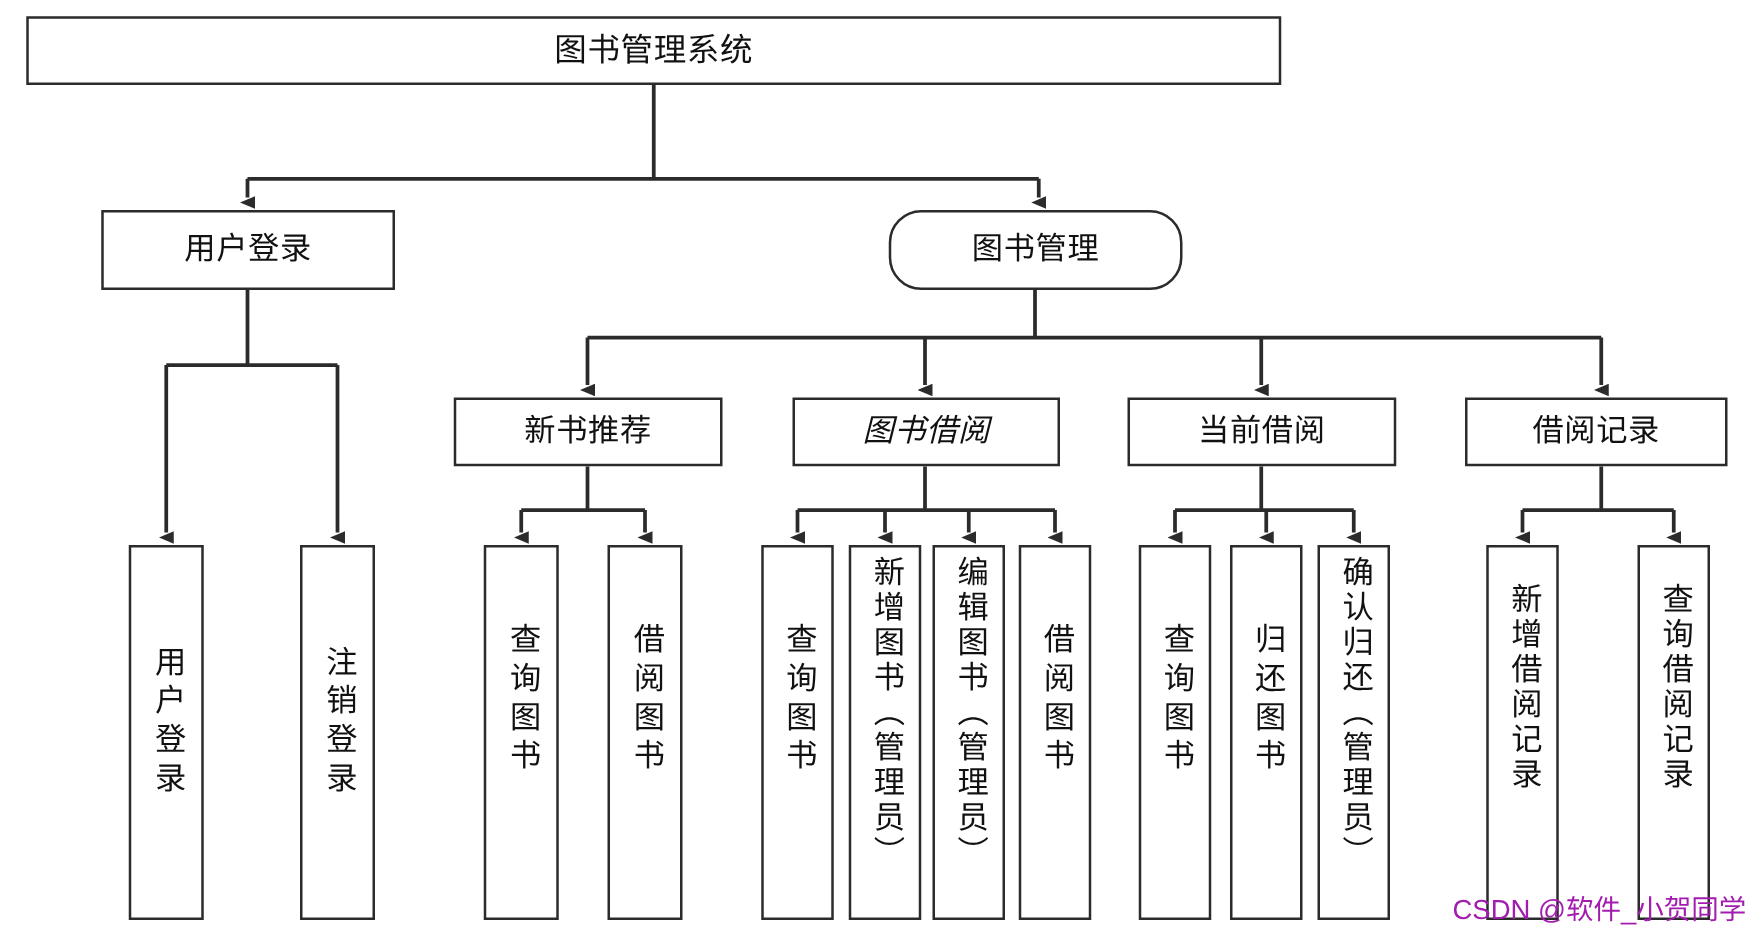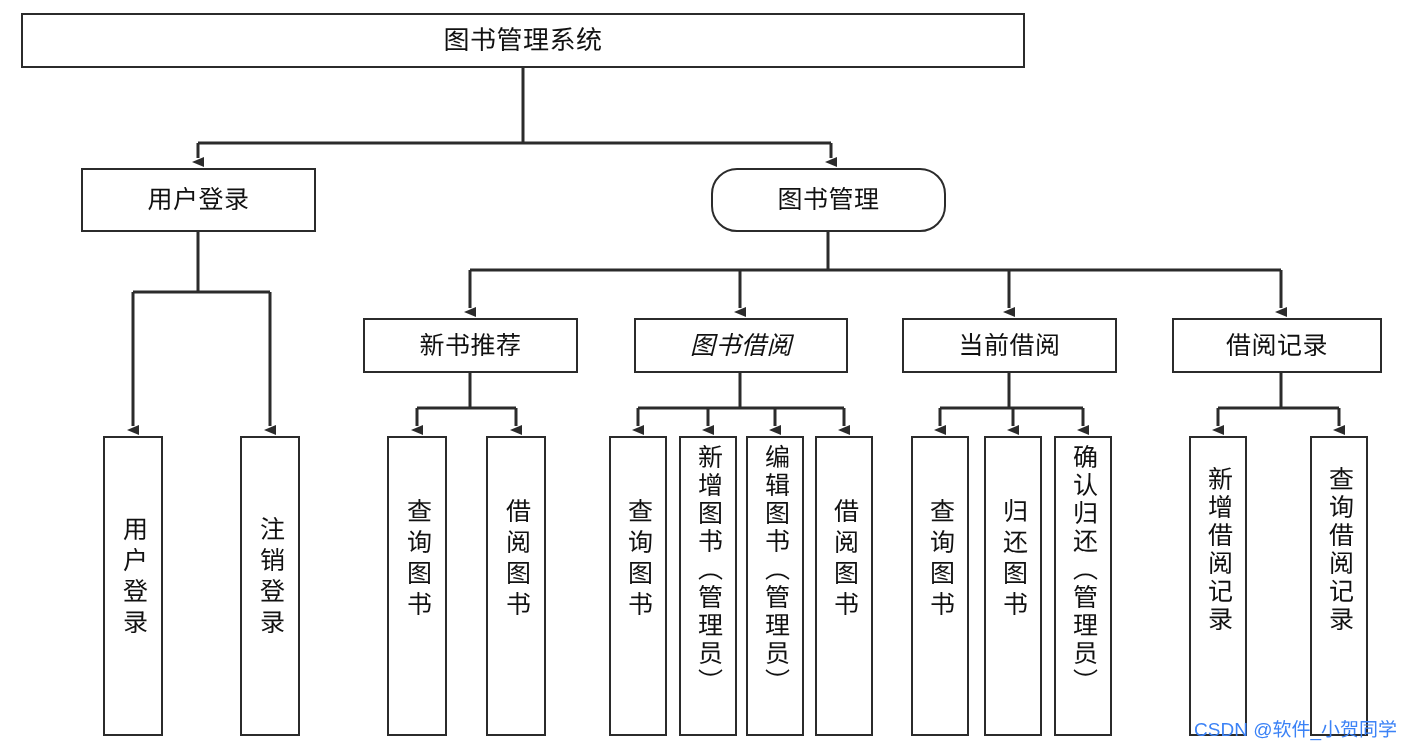--- a/index.html
+++ b/index.html
@@ -64,22 +64,22 @@
     letter-spacing: 6px;
     white-space: nowrap;
   }
   .node.vert.tall .node-label {
     letter-spacing: 3px;
   }
   .watermark {
     position: absolute;
     right: 8px;
     bottom: 6px;
-    font-size: 19px;
-    color: #3b82f6;
+    font-size: 22px;
+    color: #a21caf;
     z-index: 5;
     white-space: nowrap;
     font-family: "Liberation Sans", "DejaVu Sans", sans-serif;
   }
 </style>
 </head>
 <body>
 
 <div id="canvas">
 

